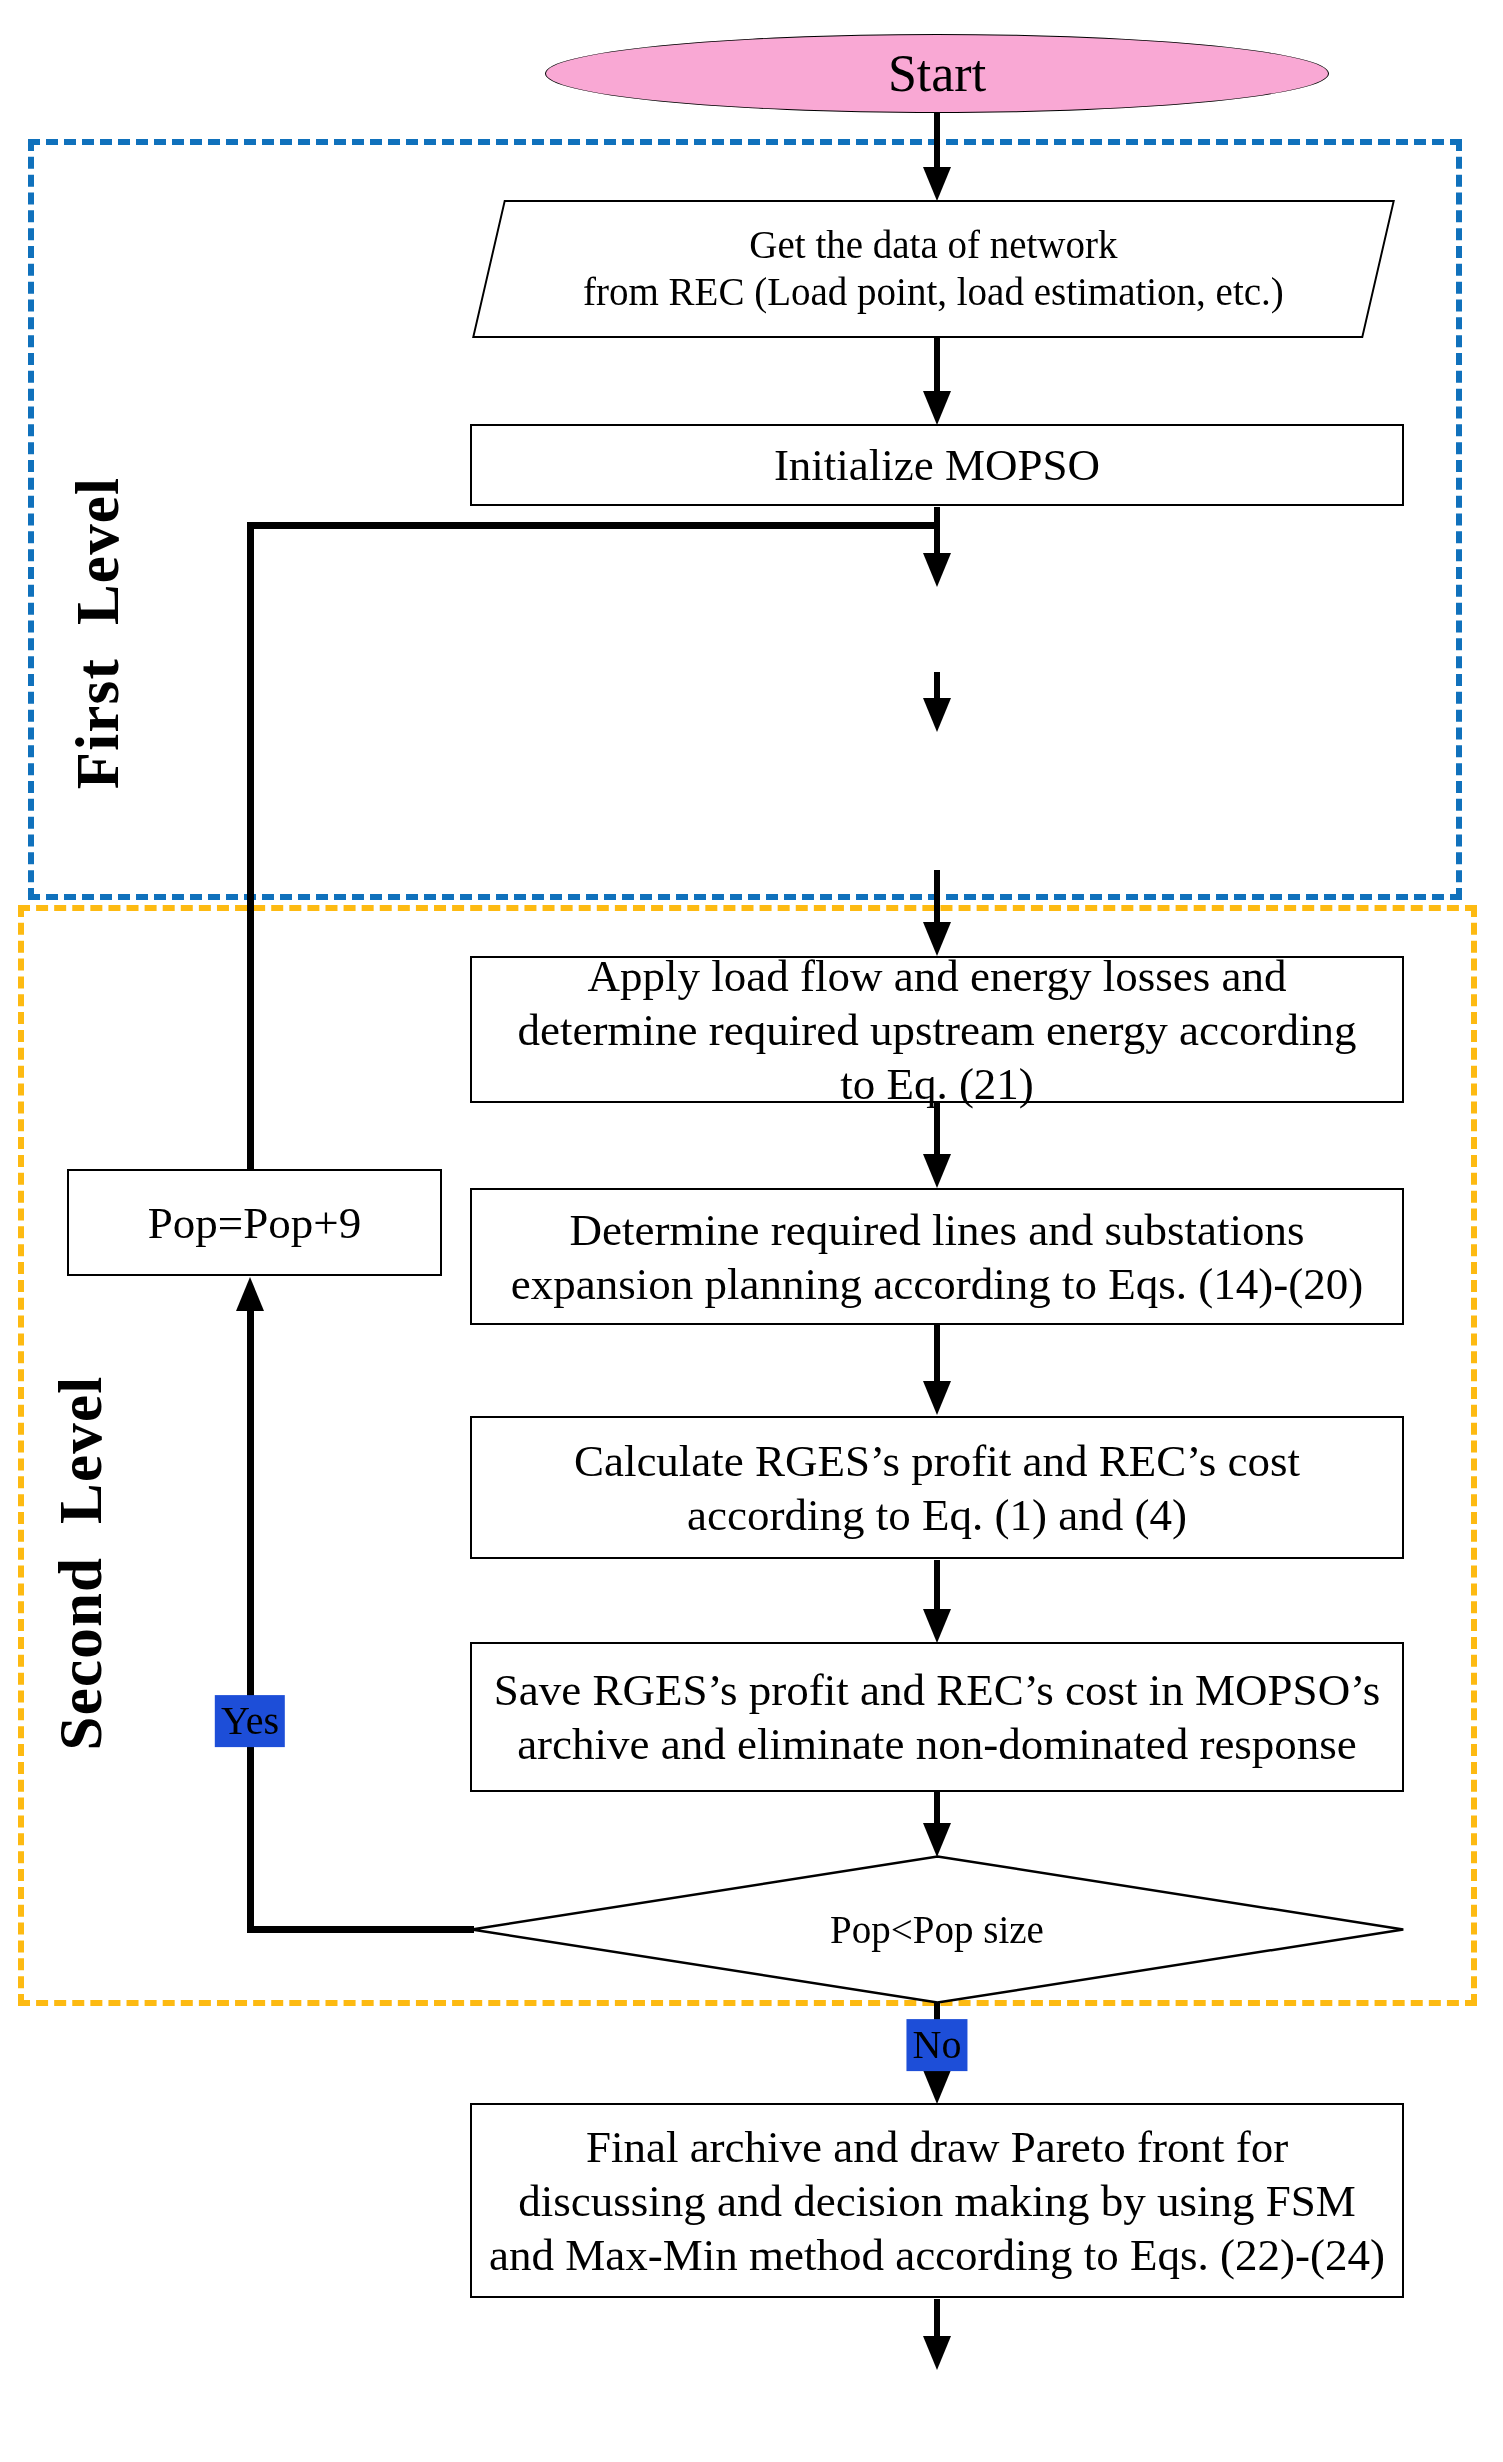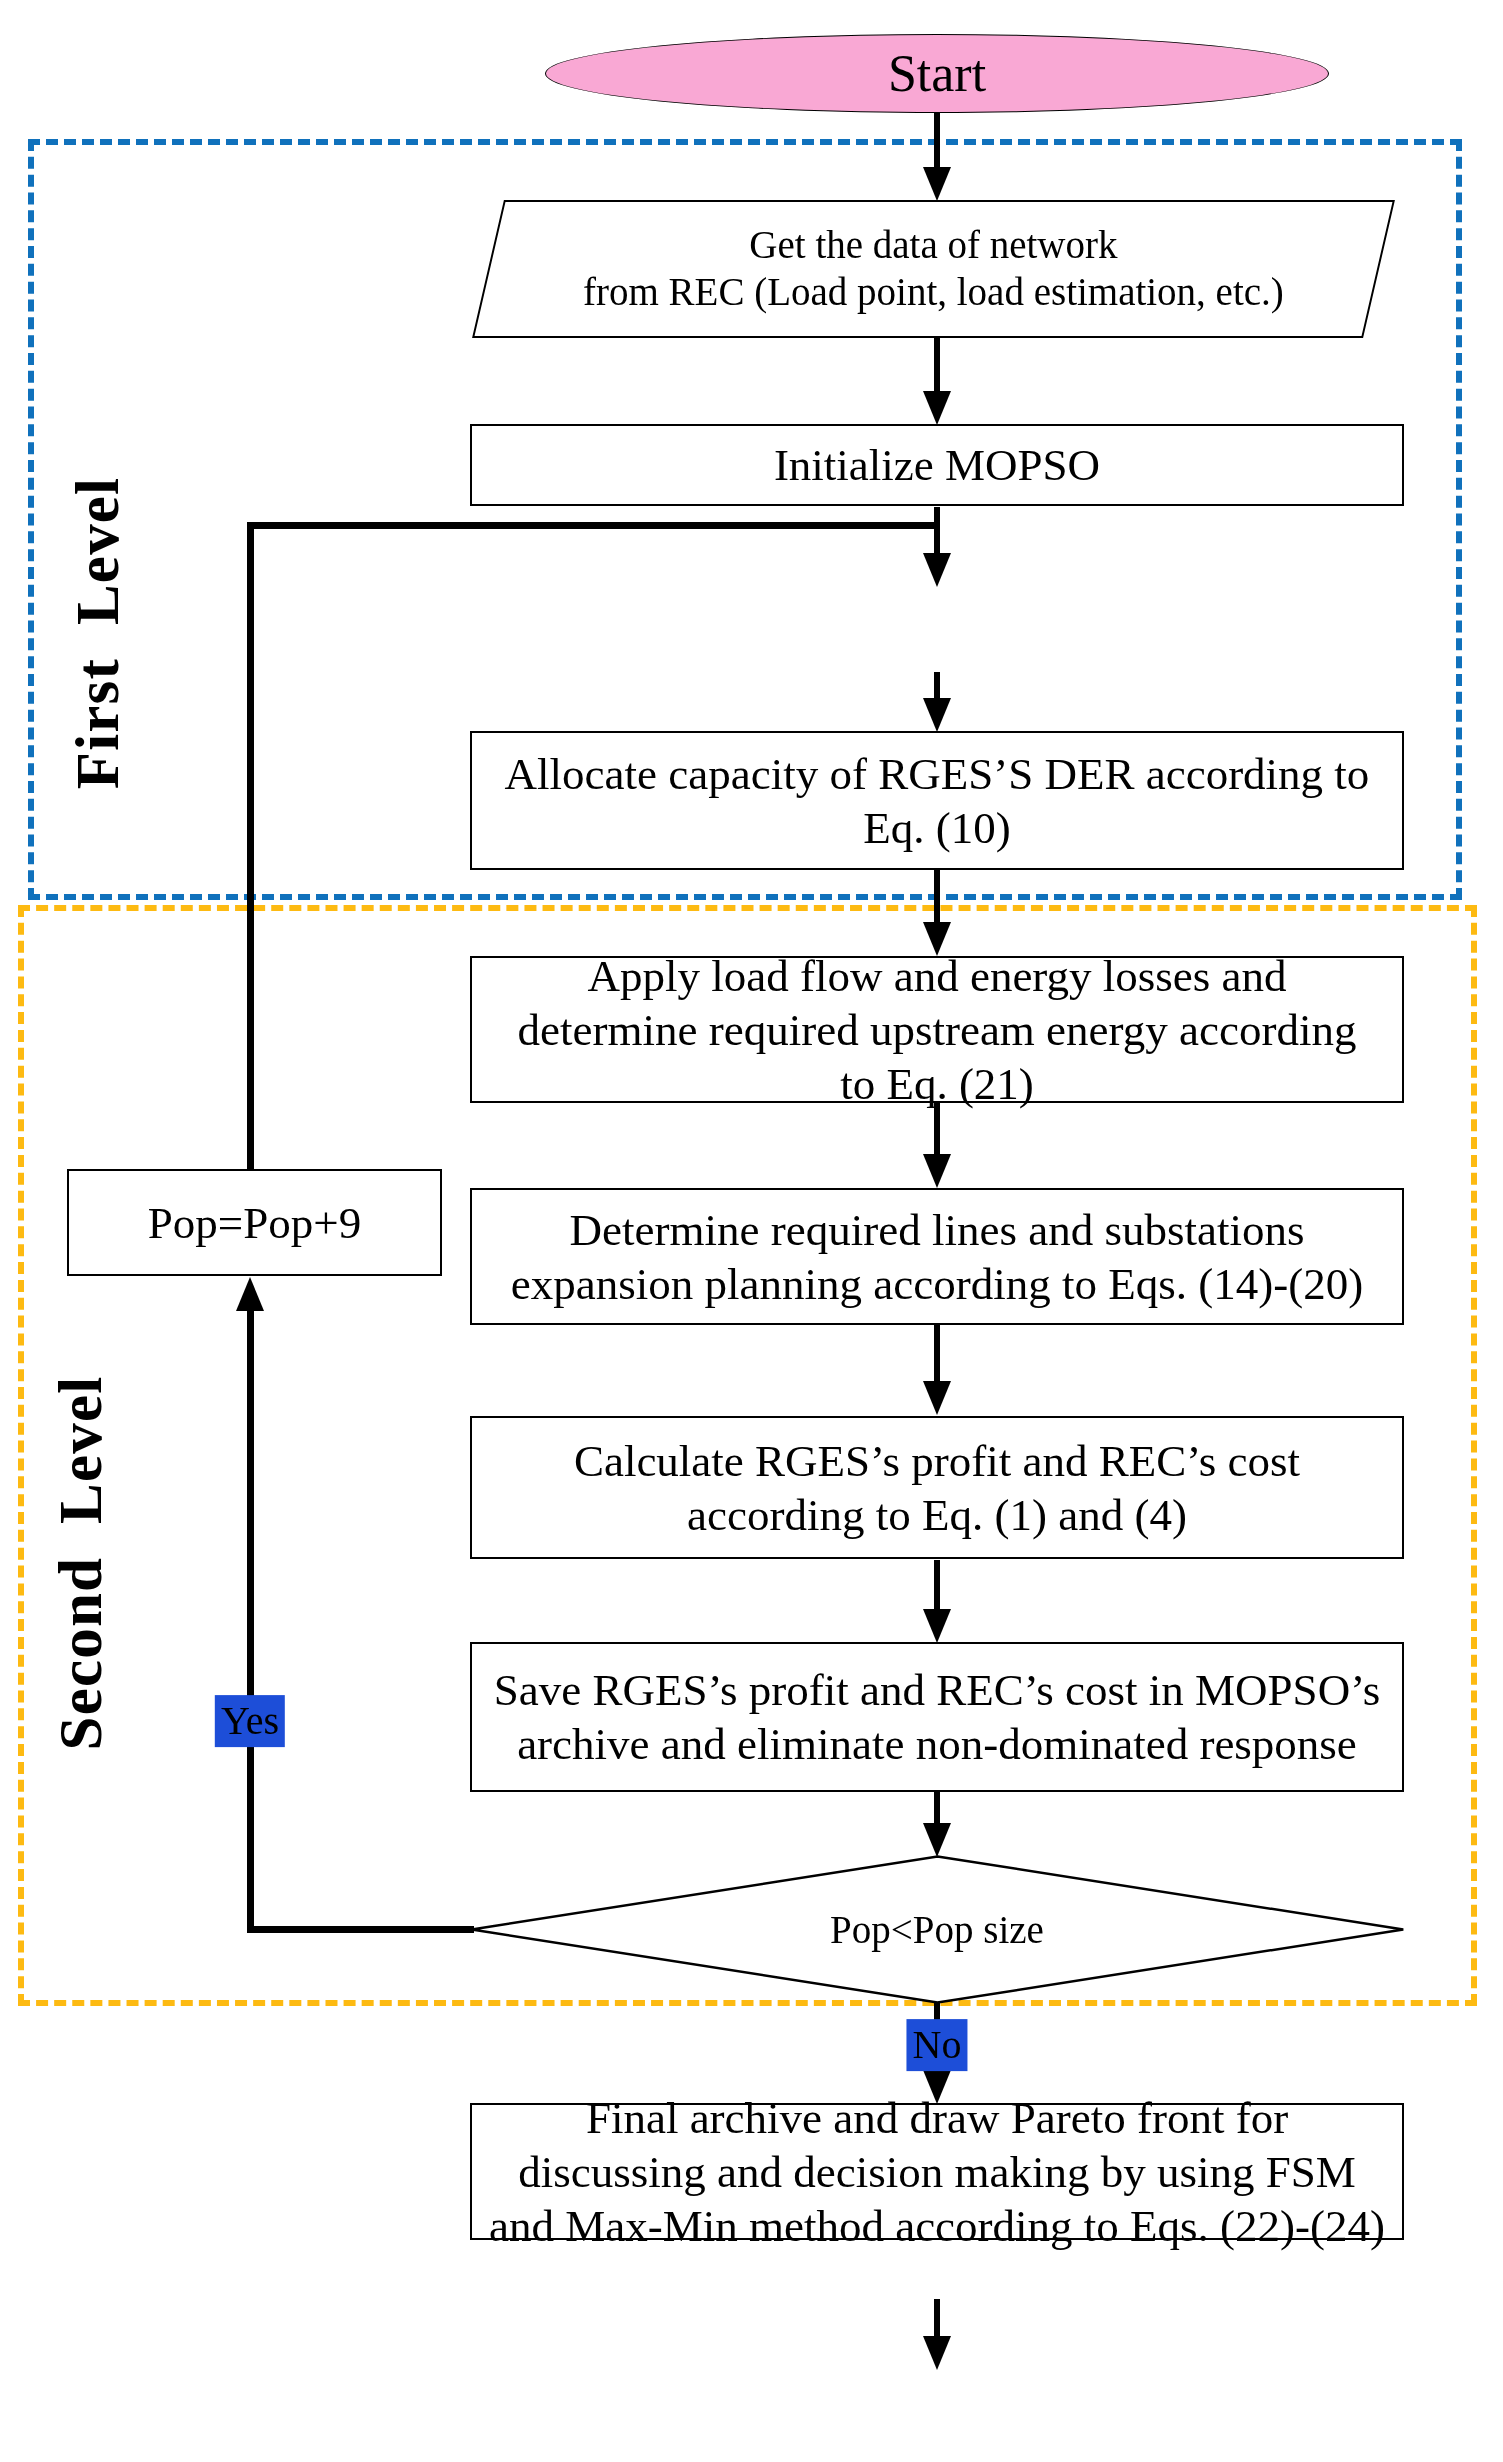--- a/index.html
+++ b/index.html
@@ -131,24 +131,20 @@
   <div class="para" style="left:488px;top:200px;width:891px;height:138px">
     <div class="para-text">Get the data of network
 from REC (Load point, load estimation, etc.)</div>
   </div>
 
   <div class="box" style="left:470px;top:424px;width:934px;height:82px">
     <span class="txt">Initialize MOPSO</span>
   </div>
 
 
-  <div class="box" style="left:470px;top:731px;width:934px;height:139px">
-    <span class="txt">Allocate capacity of RGES’S DER according to
-Eq. (10)</span>
-  </div>
 
   <div class="box" style="left:470px;top:956px;width:934px;height:147px">
     <span class="txt">Apply load flow and energy losses and
 determine required upstream energy according
 to Eq. (21)</span>
   </div>
 
   <div class="box" style="left:470px;top:1188px;width:934px;height:137px">
     <span class="txt">Determine required lines and substations
 expansion planning according to Eqs. (14)-(20)</span>
@@ -166,21 +162,21 @@
 
   <div class="box" style="left:67px;top:1169px;width:375px;height:107px">
     <span class="txt">Pop=Pop+9</span>
   </div>
 
   <svg class="abs" style="left:468px;top:1854px" width="939" height="151" viewBox="0 0 1538 248">
     <polygon points="769,4 1534,124 769,244 4,124" fill="#ffffff" stroke="#000000" stroke-width="4"></polygon>
   </svg>
   <div class="diamond-text" style="left:937px;top:1929px">Pop&lt;Pop size</div>
 
-  <div class="box" style="left:470px;top:2103px;width:934px;height:137px">
+  <div class="box" style="left:470px;top:2103px;width:934px;height:195px">
     <span class="txt">Final archive and draw Pareto front for
 discussing and decision making by using FSM
 and Max-Min method according to Eqs. (22)-(24)</span>
   </div>
 
 
   <div class="edge-label" style="left:250px;top:1721px">Yes</div>
   <div class="edge-label" style="left:937px;top:2045px">No</div>
 
 </div>

